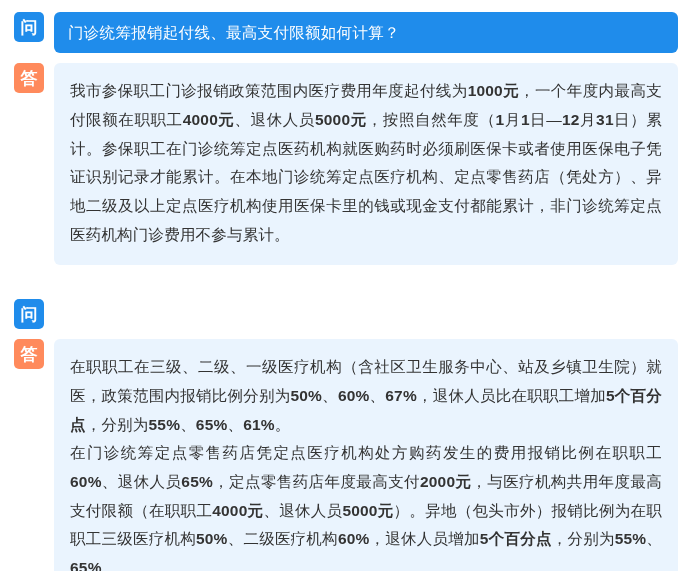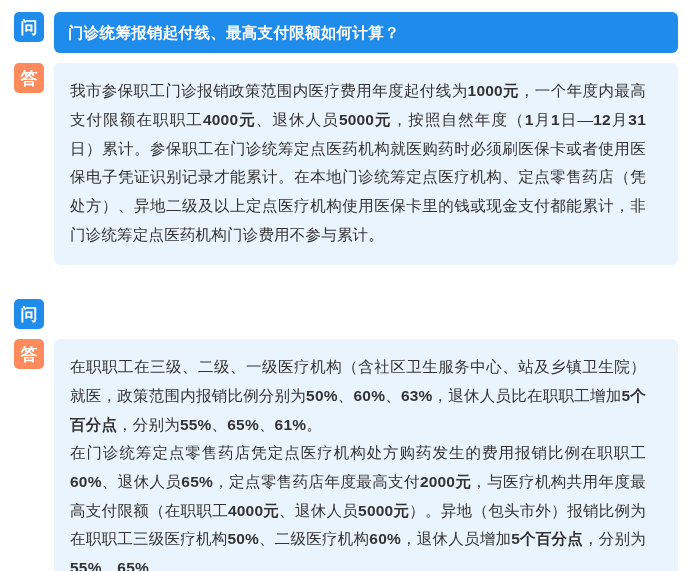--- a/index.html
+++ b/index.html
@@ -60,30 +60,30 @@
   .bubble {
     flex: 1 1 auto;
     background: #eaf4fe;
     border-radius: 6px;
     box-sizing: border-box;
   }
   .bubble-question {
     background: #1f8ceb;
     color: #ffffff;
     font-size: 15.5px;
-    font-weight: bold;
+    font-weight: normal;
     padding: 9px 14px;
     line-height: 1.5;
     letter-spacing: 0.3px;
   }
   .bubble-answer {
     background: #eaf4fe;
     color: #333333;
     font-size: 15.5px;
-    padding: 14px 32px 16px 16px;
+    padding: 14px 16px 16px 16px;
     line-height: 1.85;
     letter-spacing: 0.2px;
   }
   .para {
     margin: 0;
     text-align: justify;
   }
   .para + .para {
     margin-top: 0;
   }
@@ -115,19 +115,19 @@
 
   <div class="spacer-between"></div>
 
   <div class="qa-block">
     <div class="row row-question">
       <div class="tag tag-q">问</div>
     </div>
     <div class="row row-answer">
       <div class="tag tag-a">答</div>
       <div class="bubble bubble-answer">
-        <p class="para">在职职工在三级、二级、一级医疗机构（含社区卫生服务中心、站及乡镇卫生院）就医，政策范围内报销比例分别为<b>50%</b>、<b>60%</b>、<b>63%</b>，退休人员比在职职工增加<b>5个百分点</b>，分别为<b>55%</b>、<b>65%</b>、<b>61%</b>。</p>
+        <p class="para">在职职工在三级、二级、一级医疗机构（含社区卫生服务中心、站及乡镇卫生院）就医，政策范围内报销比例分别为<b>50%</b>、<b>60%</b>、<b>67%</b>，退休人员比在职职工增加<b>5个百分点</b>，分别为<b>55%</b>、<b>65%</b>、<b>61%</b>。</p>
         <p class="para">在门诊统筹定点零售药店凭定点医疗机构处方购药发生的费用报销比例在职职工<b>60%</b>、退休人员<b>65%</b>，定点零售药店年度最高支付<b>2000元</b>，与医疗机构共用年度最高支付限额（在职职工<b>4000元</b>、退休人员<b>5000元</b>）。异地（包头市外）报销比例为在职职工三级医疗机构<b>50%</b>、二级医疗机构<b>60%</b>，退休人员增加<b>5个百分点</b>，分别为<b>55%</b>、<b>65%</b>。</p>
       </div>
     </div>
   </div>
 
 </div>
 
 </body></html>

